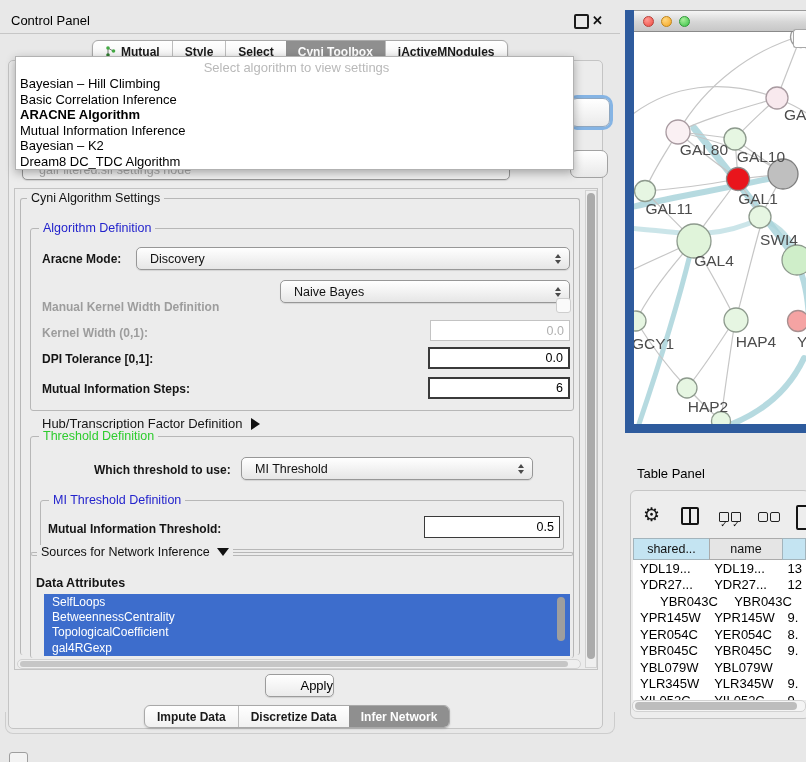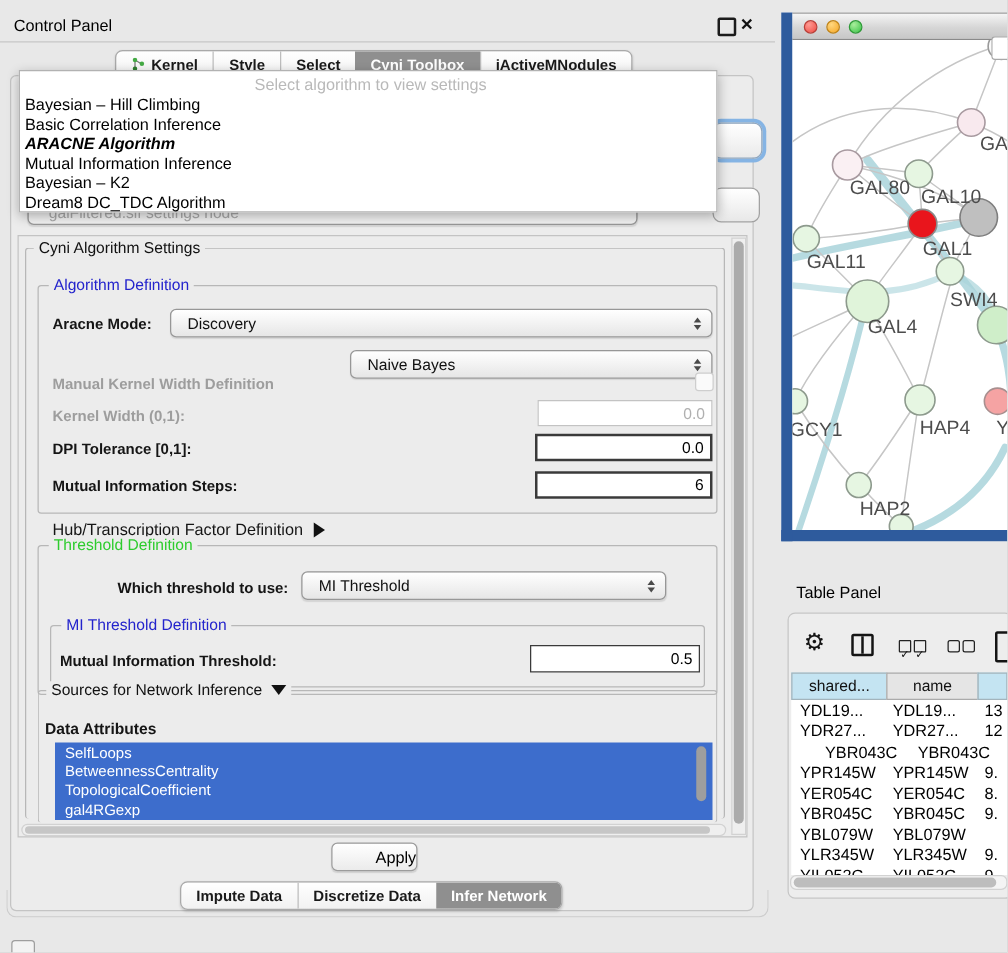--- a/index.html
+++ b/index.html
@@ -56,21 +56,21 @@
     <div class="seg first">
       <span style="margin-right:5px;display:inline-block;width:11px;height:11px;position:relative;">
         <svg width="11" height="11" viewBox="0 0 11 11">
           <line x1="3" y1="2" x2="8" y2="5" stroke="#777" stroke-width="1"></line>
           <line x1="3" y1="2" x2="3" y2="9" stroke="#777" stroke-width="1"></line>
           <circle cx="3" cy="2" r="1.8" fill="#44aa44"></circle>
           <circle cx="8.5" cy="5" r="1.8" fill="#44aa44"></circle>
           <circle cx="3" cy="9" r="1.8" fill="#2f7d2f"></circle>
         </svg>
       </span>
-      <span>Kernel</span>
+      <span>Mutual</span>
     </div>
     <div class="seg">
         <span>Style</span>
       </div>
     <div class="seg">
         <span>Select</span>
       </div>
     <div class="seg sel">
         <span>Cyni Toolbox</span>
       </div>
@@ -88,21 +88,21 @@
   <div class="a" style="left:570px;top:98px;width:38px;height:27px;border-radius:7px;background:linear-gradient(#ffffff,#eaeaea);
               border:1px solid #8fa7c0;box-shadow:0 0 0 3px #85b4e4;z-index:10;"></div>
   <div class="a" style="left:570px;top:150px;width:36px;height:26px;border-radius:7px;background:linear-gradient(#ffffff,#e8e8e8);
               border:1px solid #a2a2a2;z-index:10;"></div>
 
   <div class="a" style="left:15px;top:56px;width:559px;height:114px;background:#fff;border:1px solid #b2b2b2;
               box-shadow:0 3px 9px rgba(0,0,0,.30);z-index:50;padding-top:2px;box-sizing:border-box;">
     <div class="popitem" style="justify-content:center;color:#b9b9b9;height:17px;">Select algorithm to view settings</div>
     <div class="popitem">Bayesian – Hill Climbing</div>
     <div class="popitem">Basic Correlation Inference</div>
-    <div class="popitem" style="font-weight:bold;font-style:italic;">ARACNE Algorithm</div>
+    <div class="popitem" style="font-weight:bold;">ARACNE Algorithm</div>
     <div class="popitem">Mutual Information Inference</div>
     <div class="popitem">Bayesian – K2</div>
     <div class="popitem">Dream8 DC_TDC Algorithm</div>
   </div>
 
   <div class="a" style="left:14px;top:188px;width:584px;height:482px;border:1px solid #c3c3c3;background:#ececec;box-sizing:border-box;"></div>
 
   <div class="scroll-track" style="left:585px;top:190px;width:12px;height:478px;border-radius:0;"></div>
   <div class="scroll-thumb" style="left:587px;top:193px;width:8px;height:466px;"></div>
 

